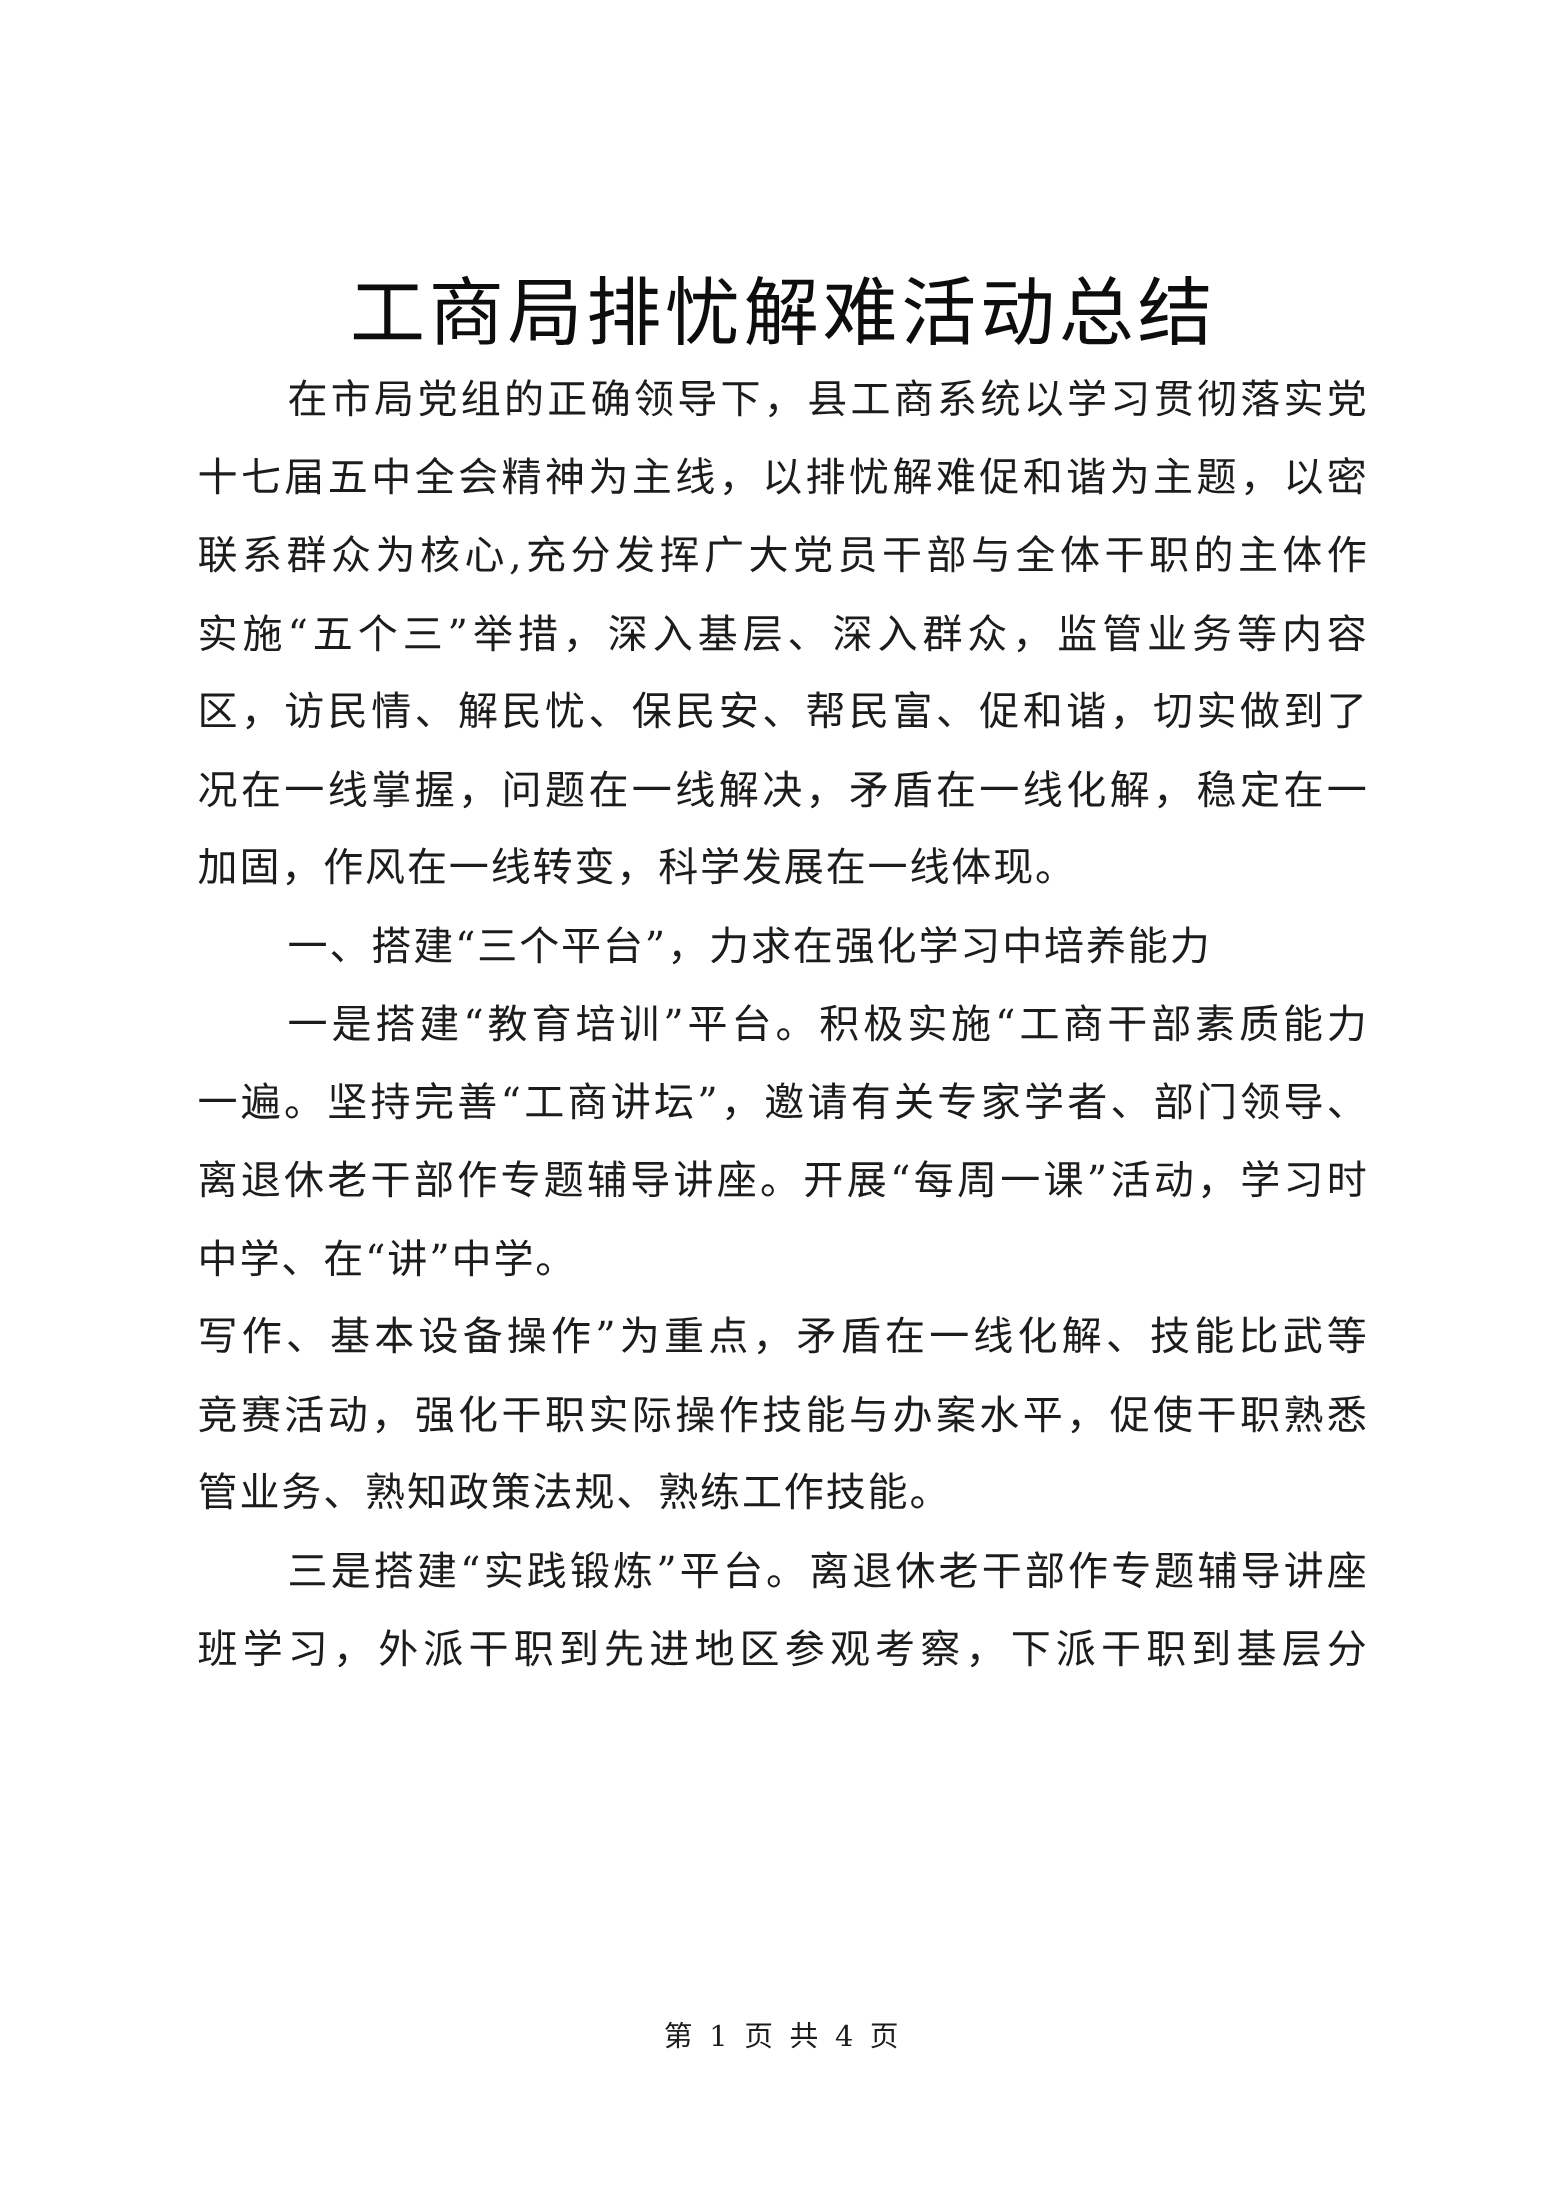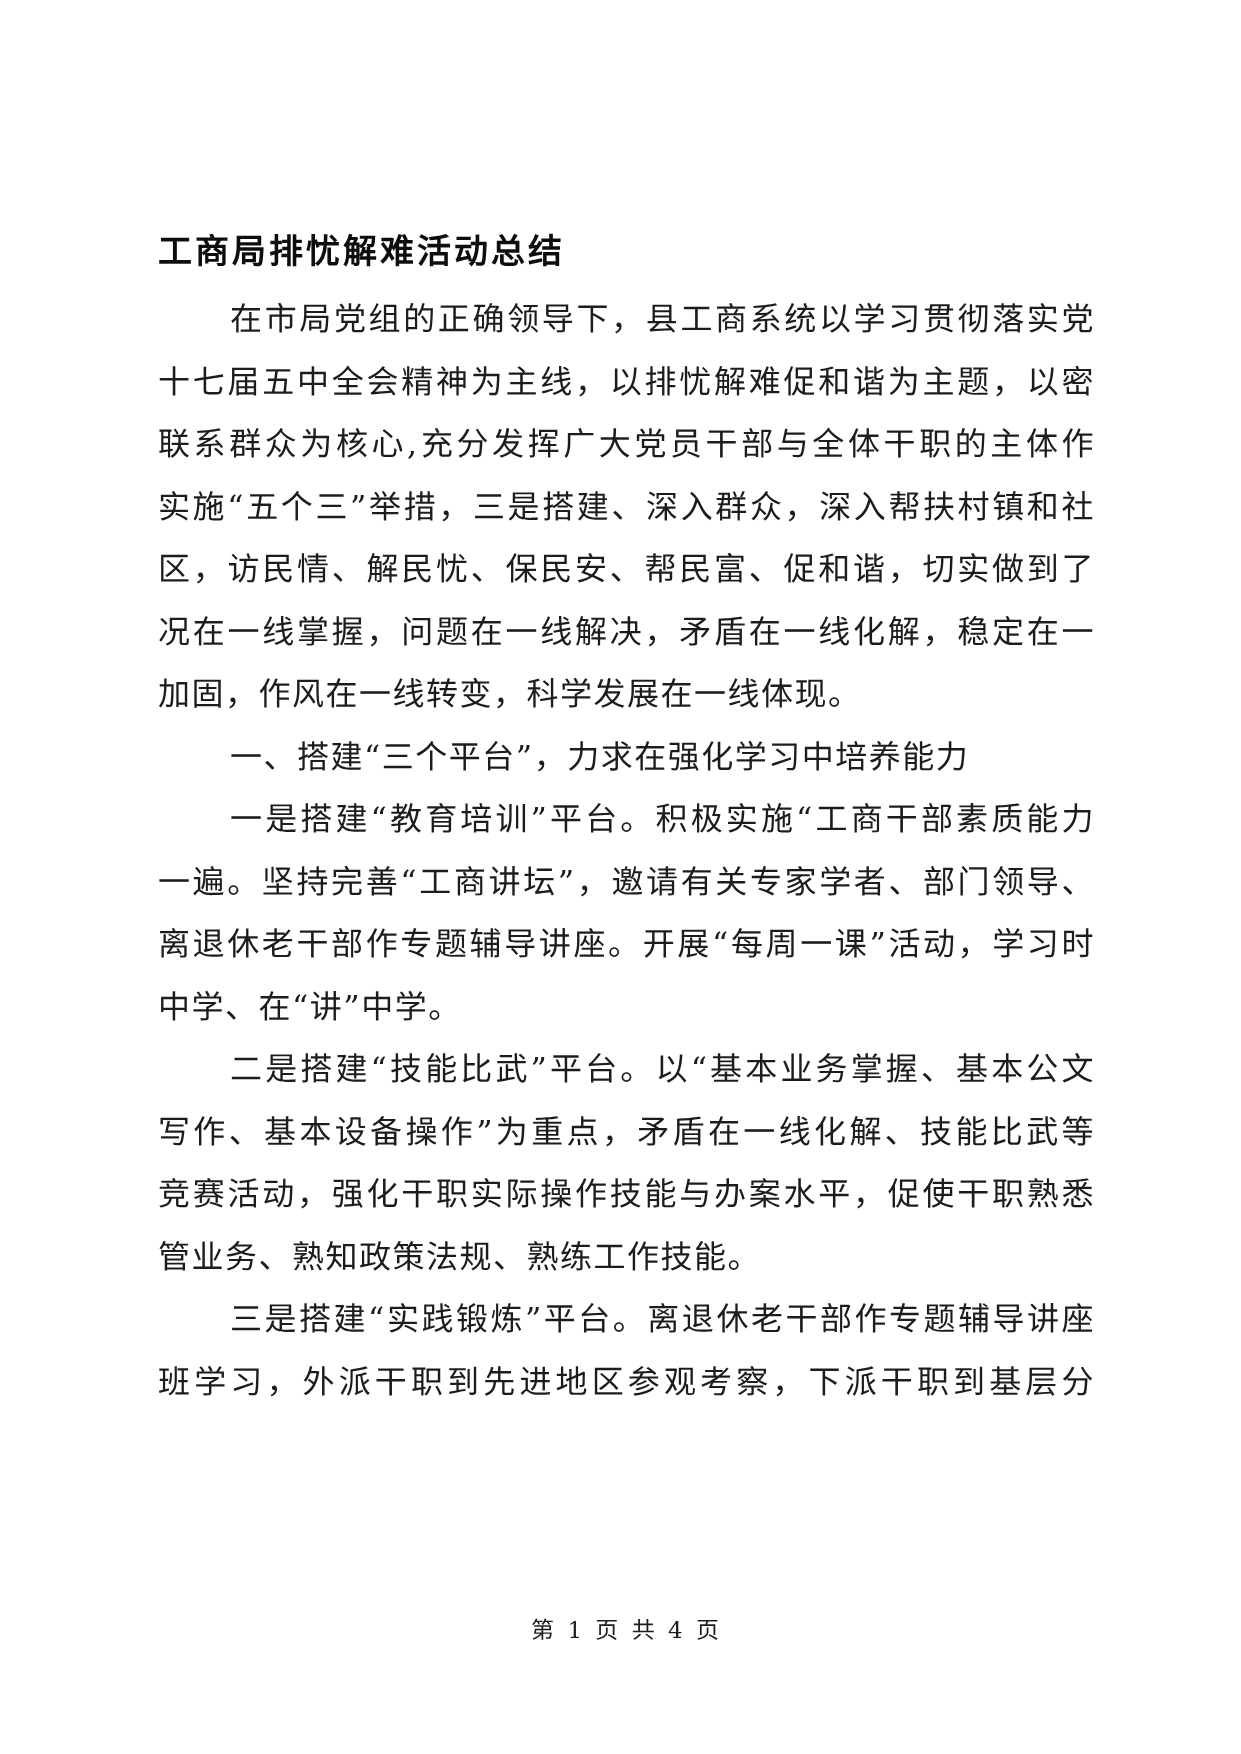--- a/index.html
+++ b/index.html
@@ -15,22 +15,23 @@
     overflow: hidden;
     font-family: "DejaVu Serif", "Liberation Serif", serif;
   }
   .doc-title {
     position: absolute;
     top: 218px;
     left: 158px;
     width: 937px;
     height: 66px;
     line-height: 66px;
-    font-size: 34px;
-    font-weight: bold;
+    text-align: center;
+    font-size: 60px;
+    font-weight: normal;
     color: #0d0d0d;
     letter-spacing: 3px;
     white-space: nowrap;
   }
   .doc-body {
     position: absolute;
     top: 288px;
     left: 158px;
     width: 937px;
     color: #1c1c1c;
@@ -66,30 +67,29 @@
 </head>
 <body>
 
 <div class="page">
   <div class="doc-title">工商局排忧解难活动总结</div>
 
   <div class="doc-body">
       <div class="line indent fill">在市局党组的正确领导下，县工商系统以学习贯彻落实党的</div>
       <div class="line fill">十七届五中全会精神为主线，以排忧解难促和谐为主题，以密切</div>
       <div class="line fill">联系群众为核心,充分发挥广大党员干部与全体干职的主体作用，</div>
-      <div class="line fill">实施“五个三”举措，三是搭建、深入群众，深入帮扶村镇和社</div>
+      <div class="line fill">实施“五个三”举措，深入基层、深入群众，监管业务等内容</div>
       <div class="line fill">区，访民情、解民忧、保民安、帮民富、促和谐，切实做到了情</div>
       <div class="line fill">况在一线掌握，问题在一线解决，矛盾在一线化解，稳定在一线</div>
       <div class="line">加固，作风在一线转变，科学发展在一线体现。</div>
       <div class="line indent">一、搭建“三个平台”，力求在强化学习中培养能力</div>
       <div class="line indent fill">一是搭建“教育培训”平台。积极实施“工商干部素质能力</div>
       <div class="line fill">一遍。坚持完善“工商讲坛”，邀请有关专家学者、部门领导、</div>
       <div class="line fill">离退休老干部作专题辅导讲座。开展“每周一课”活动，学习时</div>
       <div class="line">中学、在“讲”中学。</div>
-      <div class="line indent fill">二是搭建“技能比武”平台。以“基本业务掌握、基本公文</div>
       <div class="line fill">写作、基本设备操作”为重点，矛盾在一线化解、技能比武等</div>
       <div class="line fill">竞赛活动，强化干职实际操作技能与办案水平，促使干职熟悉监</div>
       <div class="line">管业务、熟知政策法规、熟练工作技能。</div>
       <div class="line indent fill">三是搭建“实践锻炼”平台。离退休老干部作专题辅导讲座</div>
       <div class="line fill">班学习，外派干职到先进地区参观考察，下派干职到基层分局、</div>
     </div>
 
   <div class="doc-footer">
     <span>第 1 页 共 4 页</span>
   </div>

